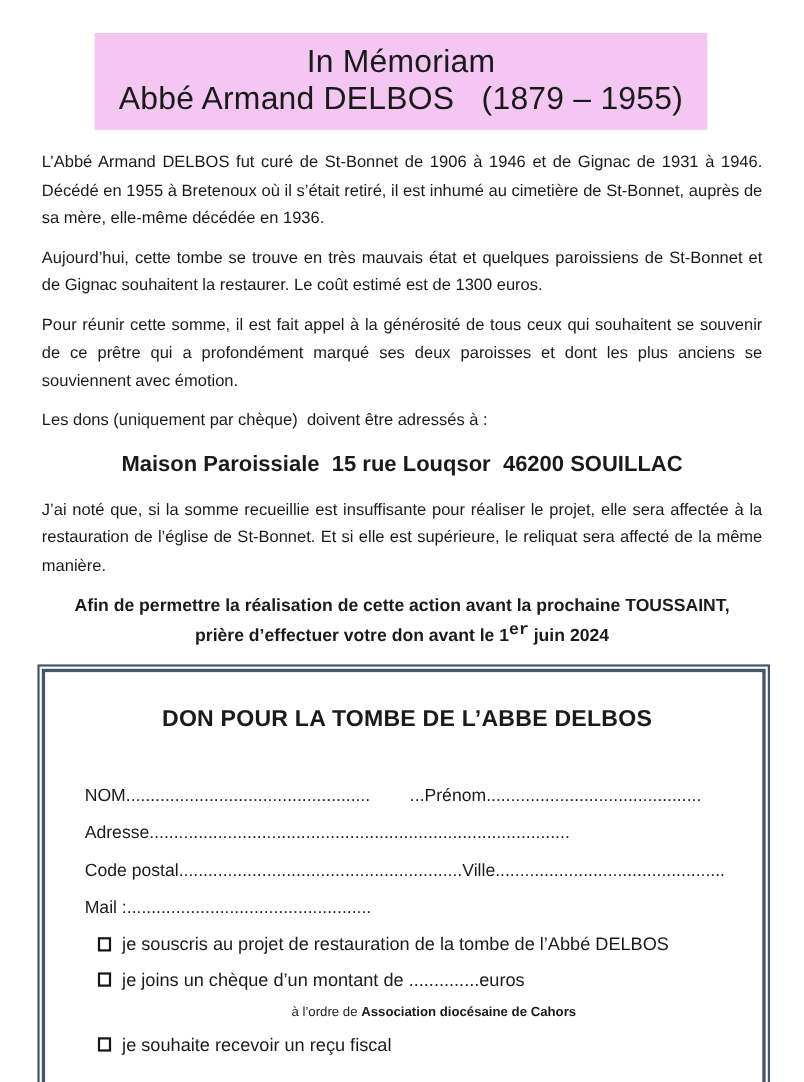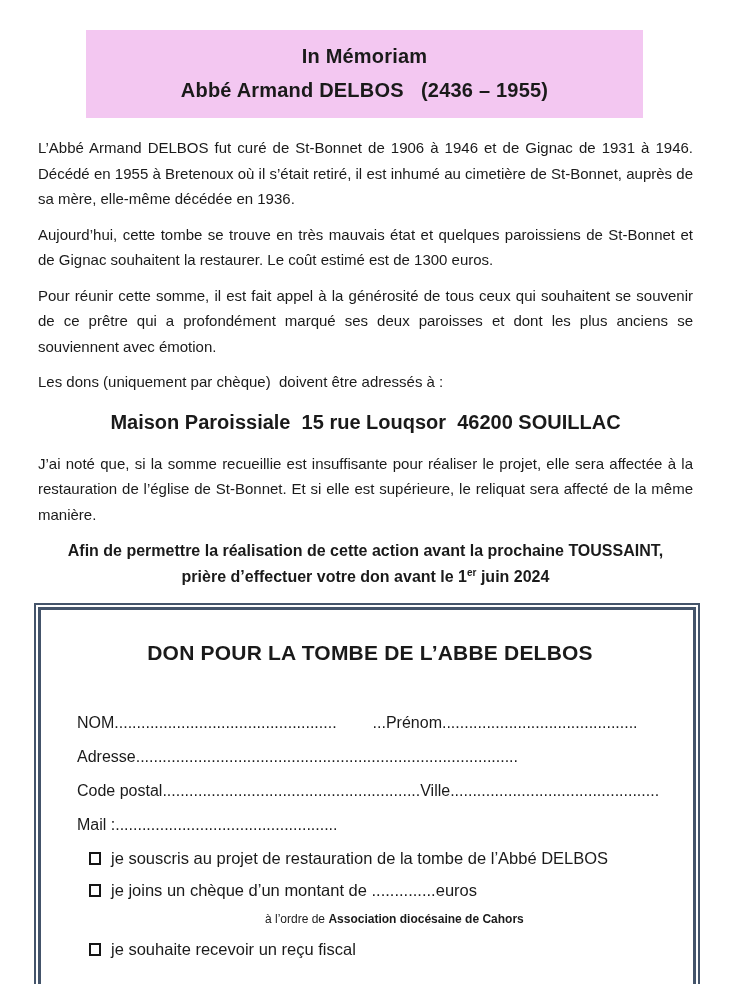--- a/index.html
+++ b/index.html
@@ -25,22 +25,22 @@
   .prewrap { white-space: pre-wrap; }
 
   
   .header-box {
     margin: 30px 88px 0 86px;
     background: var(--pink);
     text-align: center;
     padding: 9px 4px 11px;
   }
   .header-line {
-    font-size: 20px;
-    font-weight: 700;
+    font-size: 29px;
+    font-weight: 400;
     line-height: 34px;
     letter-spacing: 0.2px;
   }
 
   
   .content { margin: 17px 38px 0 38px; }
   .par {
     font-size: 15px;
     line-height: 25.5px;
     margin: 0 0 10px 0;
@@ -53,21 +53,21 @@
     line-height: 27px;
     margin: 14px 0 15px 0;
   }
   .deadline {
     text-align: center;
     font-weight: 700;
     font-size: 16px;
     line-height: 22px;
     margin-top: 13px;
   }
-  .deadline sup { font-size: 10px; }
+  .deadline sup { font-size: 15px; font-family: Liberation Mono, monospace; }
 
   
   .form-box {
     margin: 15px -7px 0 -4px;   
     border: 2px solid var(--navy);
     padding: 2px;
   }
   .form-inner {
     border: 3.5px solid var(--navy);
     padding: 22px 30px 30px 36px;
@@ -117,21 +117,21 @@
     margin-top: 15px;
   }
 </style>
 </head>
 <body>
 
 <div class="page">
 
   <div class="header-box">
     <div class="header-line">In Mémoriam</div>
-    <div class="header-line prewrap">Abbé Armand DELBOS   (2436 – 1955)</div>
+    <div class="header-line prewrap">Abbé Armand DELBOS   (1879 – 1955)</div>
   </div>
 
   <div class="content">
 
     <p class="par">L’Abbé Armand DELBOS fut curé de St-Bonnet de 1906 à 1946 et de Gignac de 1931 à 1946. Décédé en 1955 à Bretenoux où il s’était retiré, il est inhumé au cimetière de St-Bonnet, auprès de sa mère, elle-même décédée en 1936.</p>
 
     <p class="par">Aujourd’hui, cette tombe se trouve en très mauvais état et quelques paroissiens de St-Bonnet et de Gignac souhaitent la restaurer. Le coût estimé est de 1300 euros.</p>
 
     <p class="par">Pour réunir cette somme, il est fait appel à la générosité de tous ceux qui souhaitent se souvenir de ce prêtre qui a profondément marqué ses deux paroisses et dont les plus anciens se souviennent avec émotion.</p>
 

